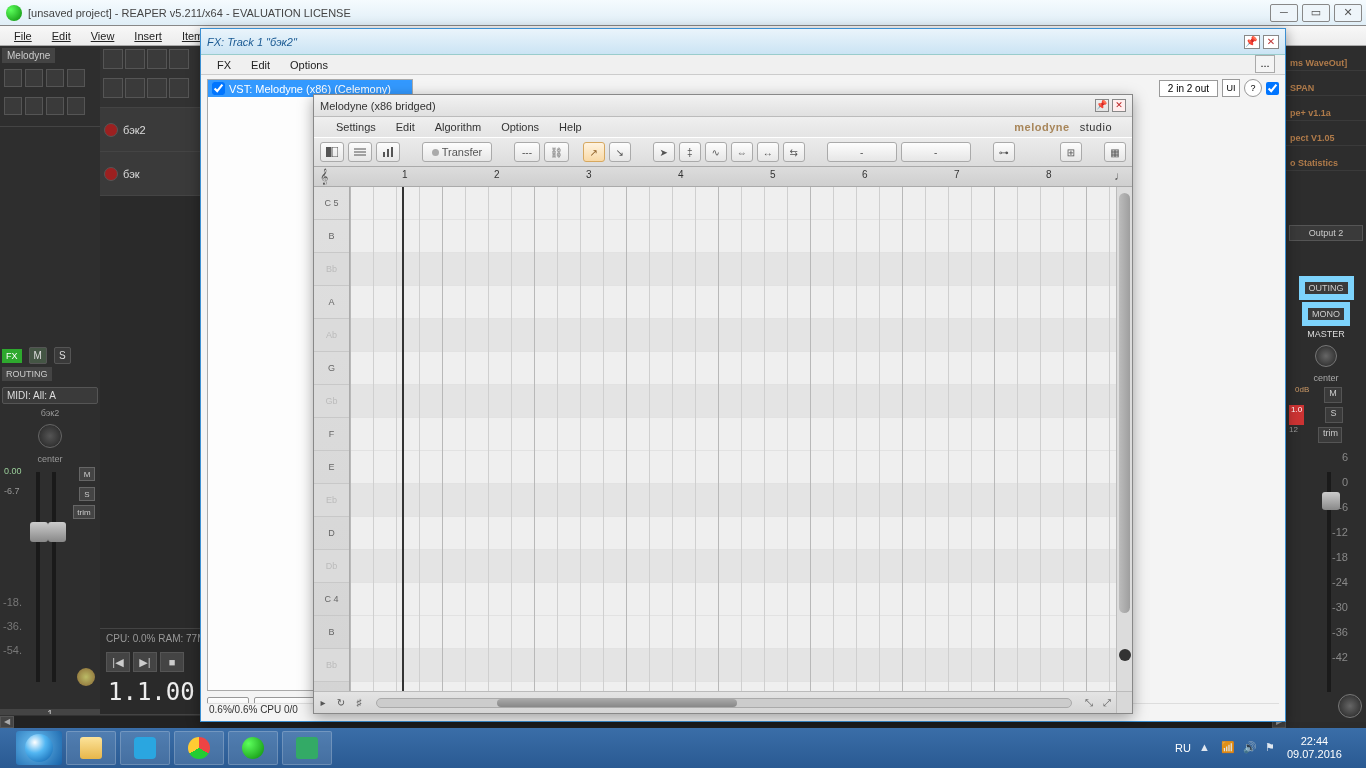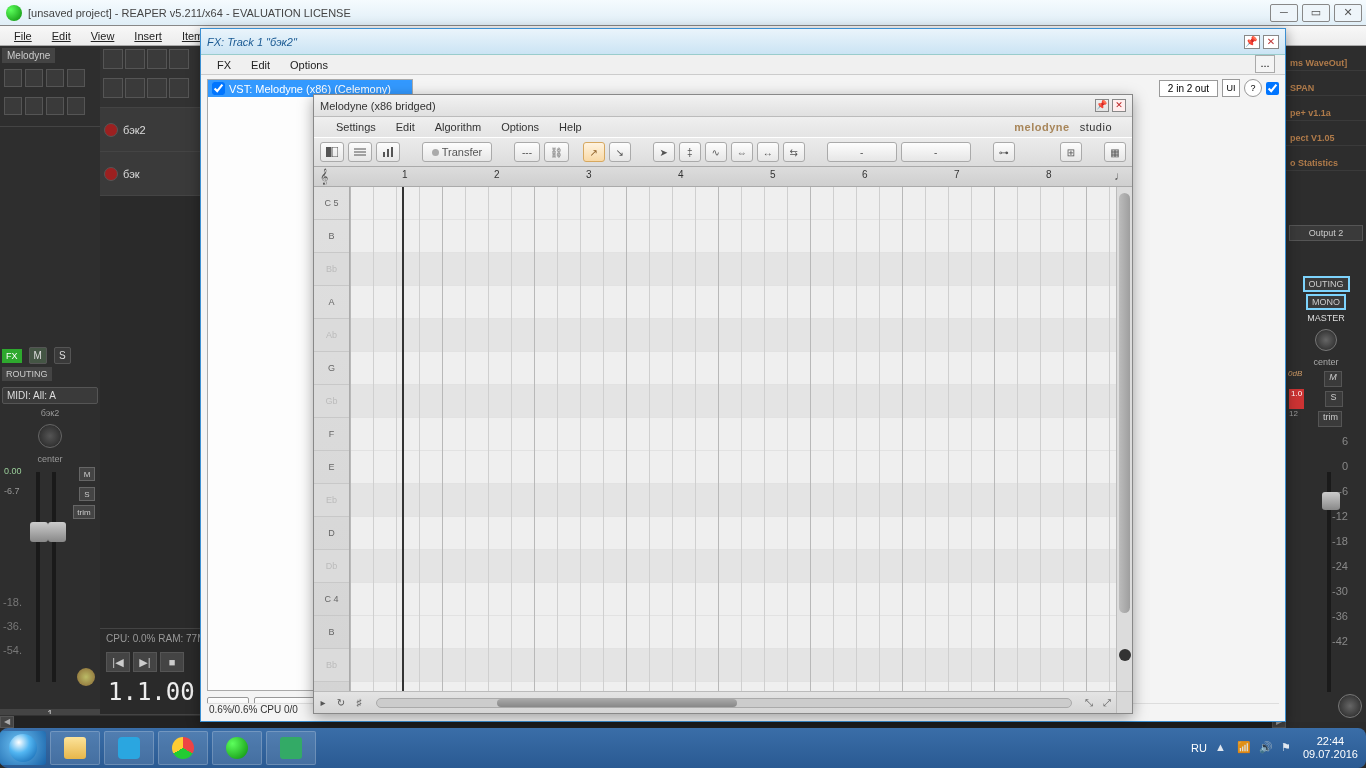--- a/index.html
+++ b/index.html
@@ -49,21 +49,21 @@
 .transport .time { font-size: 24px; color: #eee; padding: 2px 8px; font-family: monospace;}
 .bottom-scroll{height:14px;background:#333;border-top:1px solid #444;display:flex;align-items:center;}
 .bottom-scroll .sb-btn{width:14px;height:12px;background:#444;border:1px solid #555;font-size:8px;text-align:center;color:#aaa;}
 .bottom-scroll .sb-track{flex:1;height:12px;background:#222;}
 
 
 .right-panel { position: absolute; right: 0; top: 46px; width: 80px; bottom: 46px; background: #2d2d2d; color: #ccc; }
 .right-panel .rp-row{font-size:9px;color:#b07b4a;padding:12px 4px;border-bottom:1px solid #3a3a3a;height:16px;overflow:hidden;font-weight:bold;}
 .right-panel .out-chip{font-size:9px;background:#3a3a3a;margin:4px 3px;padding:2px;border:1px solid #555;text-align:center;}
 .right-panel .rp-sec{font-size:9px;color:#aaa;padding:2px 4px;}
-.right-panel .rp-badge{display:inline-block;background:#3a3a3a;border:2px solid #7dd3fc;color:#ccc;padding:1px 4px;font-size:9px;margin:1px;}
+.right-panel .rp-badge{display:inline-block;background:#3a3a3a;border:6px solid #7dd3fc;color:#ccc;padding:1px 4px;font-size:9px;margin:1px;}
 .right-panel .master-knob{width:22px;height:22px;border-radius:50%;background:radial-gradient(#666,#222);margin:4px auto;border:1px solid #777;}
 .right-panel .db-scale{font-size:8px;color:#888;text-align:right;padding-right:18px;line-height:25px;}
 .right-panel .ms-btn{width:18px;height:16px;background:#3a3a3a;border:1px solid #555;font-size:9px;color:#ccc;text-align:center;margin:2px auto;display:block;}
 
 
 .fx-window { position: absolute; left: 200px; top: 28px; width: 1086px; height: 694px; background: #f4f4f4; border: 1px solid #3b8fd1; box-shadow: 0 3px 12px rgba(0,0,0,0.4); }
 .fx-title { height: 26px; background: linear-gradient(#eaf4fb,#cbe4f4); display: flex; align-items: center; padding: 0 6px; border-bottom:1px solid #9cc;}
 .fx-title .t { flex: 1; color: #1a5a93; font-style: italic; }
 .fx-title .tb{width:16px;height:14px;border:1px solid #888;margin-left:3px;background:#fff;font-size:10px;text-align:center;color:#b33;}
 .fx-menubar { height: 20px; background: #f0f0f0; border-bottom: 1px solid #ccc; display: flex; align-items: center; padding-left: 6px; }
@@ -116,21 +116,21 @@
 .mel-vscroll{position:absolute;right:0;top:92px;bottom:22px;width:16px;background:#dcdcdc;border-left:1px solid #bbb;}
 .mel-vscroll .thumb{position:absolute;left:2px;right:2px;top:6px;height:420px;background:linear-gradient(90deg,#bcbcbc,#9e9e9e);border-radius:6px;}
 .mel-vscroll .blob{position:absolute;left:2px;right:2px;bottom:30px;width:12px;height:12px;border-radius:50%;background:#333;}
 .mel-hscroll{position:absolute;left:0;right:16px;bottom:0;height:22px;background:linear-gradient(#e4e4e4,#d5d5d5);border-top:1px solid #bbb;display:flex;align-items:center;}
 .mel-hscroll .sb{flex:1;height:10px;background:#ccc;border:1px solid #aaa;border-radius:5px;margin:0 8px;position:relative;}
 .mel-hscroll .sb .th{position:absolute;left:120px;width:240px;top:0;bottom:0;background:linear-gradient(#a8a8a8,#888);border-radius:5px;}
 .mel-hscroll .ic{width:18px;height:16px;display:flex;align-items:center;justify-content:center;font-size:10px;color:#555;}
 .mel-corner{position:absolute;right:0;bottom:0;width:16px;height:22px;background:#d8d8d8;border-left:1px solid #bbb;border-top:1px solid #bbb;}
 
 
-.taskbar { position:absolute; left:0; right:0; bottom:0; height:40px; background:linear-gradient(#3a6ea8,#2a5a92); display:flex; align-items:center; padding:0 0;border-radius:8px;}
+.taskbar { position:absolute; left:0; right:0; bottom:0; height:40px; background:linear-gradient(#3a6ea8,#2a5a92); display:flex; align-items:center; padding:0 16px;}
 .taskbar .start{width:46px;height:34px;border-radius:3px;background:radial-gradient(circle at 40% 40%,#6ec3f5,#1862a8);display:flex;align-items:center;justify-content:center;}
 .taskbar .start .orb{width:28px;height:28px;border-radius:50%;background:radial-gradient(circle at 35% 30%,#fff,#52b6f2 40%,#0a5aa6);}
 .taskbar .tb-item{width:50px;height:34px;margin-left:4px;background:rgba(255,255,255,.12);border:1px solid rgba(255,255,255,.2);border-radius:2px;display:flex;align-items:center;justify-content:center;}
 .taskbar .tb-item .ic{width:22px;height:22px;border-radius:3px;}
 .taskbar .tray{margin-left:auto;display:flex;align-items:center;gap:8px;color:#fff;font-size:10px;padding-right:8px;}
 .taskbar .clock{text-align:center;line-height:13px;}
 .taskbar .tray .ti{width:14px;height:14px;opacity:.85;}
 
 
 svg{display:block;}
@@ -248,21 +248,21 @@
     <div style="height:50px"></div>
     <div class="out-chip">Output 2</div>
     <div style="height:30px"></div>
     <div style="text-align:center;">
       <span class="rp-badge">OUTING</span>
       <span class="rp-badge">MONO</span>
     </div>
     <div class="rp-sec" style="text-align:center;color:#ddd;">MASTER</div>
     <div class="master-knob"></div>
     <div class="rp-sec" style="text-align:center;">center</div>
-    <div style="display:flex;justify-content:space-between;padding:0 2px;font-style:italic;">
+    <div style="display:flex;justify-content:space-between;padding:0 9px;">
       <span style="font-size:8px;color:#c96;">0dB</span>
       <span class="ms-btn" style="display:inline-block;">M</span>
     </div>
     <div style="display:flex;justify-content:space-between;padding:0 3px;">
       <span style="font-size:8px;background:#c33;color:#fff;padding:0 2px;">1.0</span>
       <span class="ms-btn" style="display:inline-block;">S</span>
     </div>
     <div style="display:flex;justify-content:space-between;padding:0 3px;">
       <span style="font-size:8px;color:#999;">12</span>
       <span class="ms-btn" style="display:inline-block;width:24px;">trim</span>

